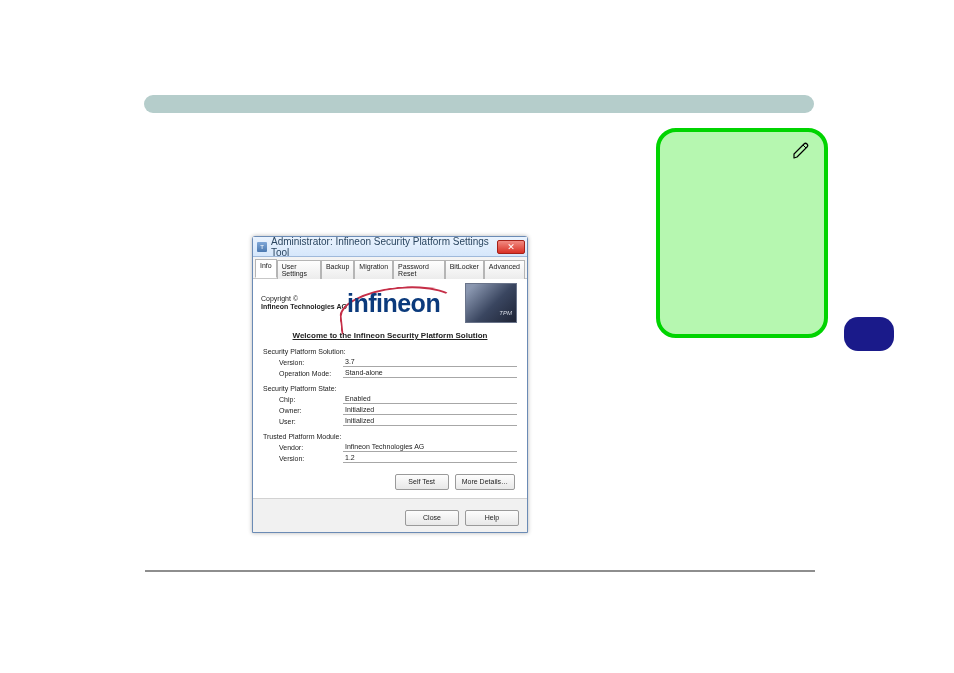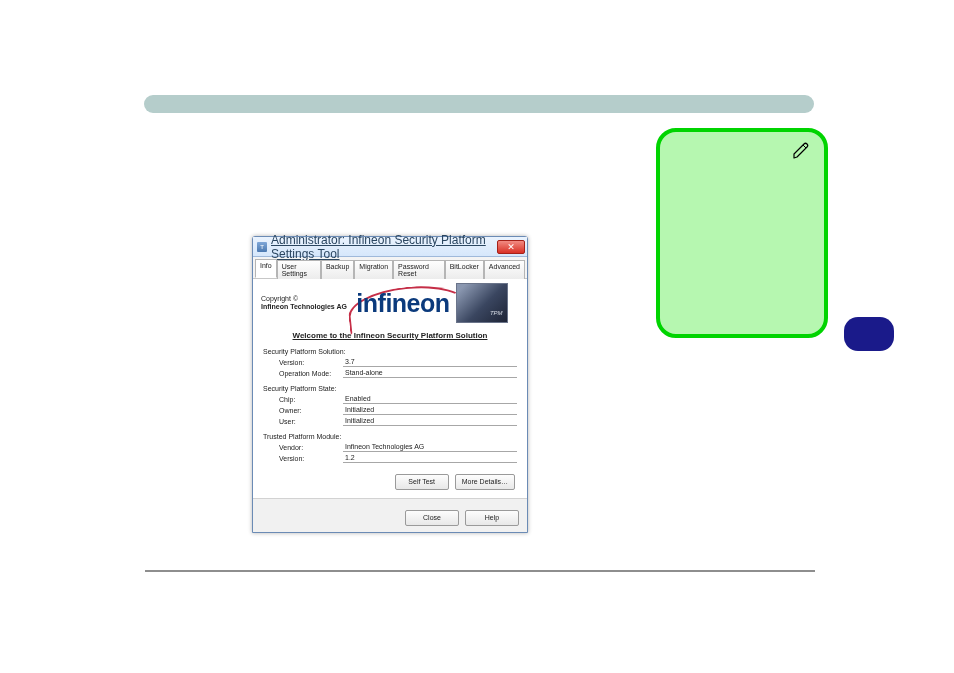--- a/index.html
+++ b/index.html
@@ -79,21 +79,21 @@
     width: 10px; height: 10px;
     background: linear-gradient(#7fa7d8,#4c79b0);
     border-radius: 1px;
     margin-right: 4px;
     display: inline-block;
     text-align: center;
     color: #fff;
     font-size: 6px;
     line-height: 10px;
   }
-  .titlebar-text { font-size: 12px; color: #2b4660; flex: 1; text-decoration: underline; }
+  .titlebar-text { font-size: 10px; color: #2b4660; flex: 1; }
   .win-close {
     width: 28px; height: 14px;
     background: linear-gradient(#f28b82,#d93025);
     border: 1px solid #a52018;
     border-radius: 2px;
     color: #fff;
     font-size: 9px;
     line-height: 12px;
     text-align: center;
     cursor: pointer;
@@ -125,21 +125,21 @@
   .logo-row {
     display: flex;
     align-items: center;
     padding: 4px 8px 6px 8px;
   }
   .copyright { font-size: 7px; line-height: 1.1; color: #222; }
   .copyright .bold { font-weight: bold; }
   .logo-wrap {
     flex: 1;
     display: flex;
-    justify-content: center;
+    justify-content: space-between;
     align-items: center;
     gap: 6px;
     padding-right: 2px;
   }
   .infineon-logo { display: inline-flex; align-items: center; }
   .logo-text {
     font-size: 25px;
     font-weight: 600;
     color: #0b3a7c;
     letter-spacing: -0.5px;

